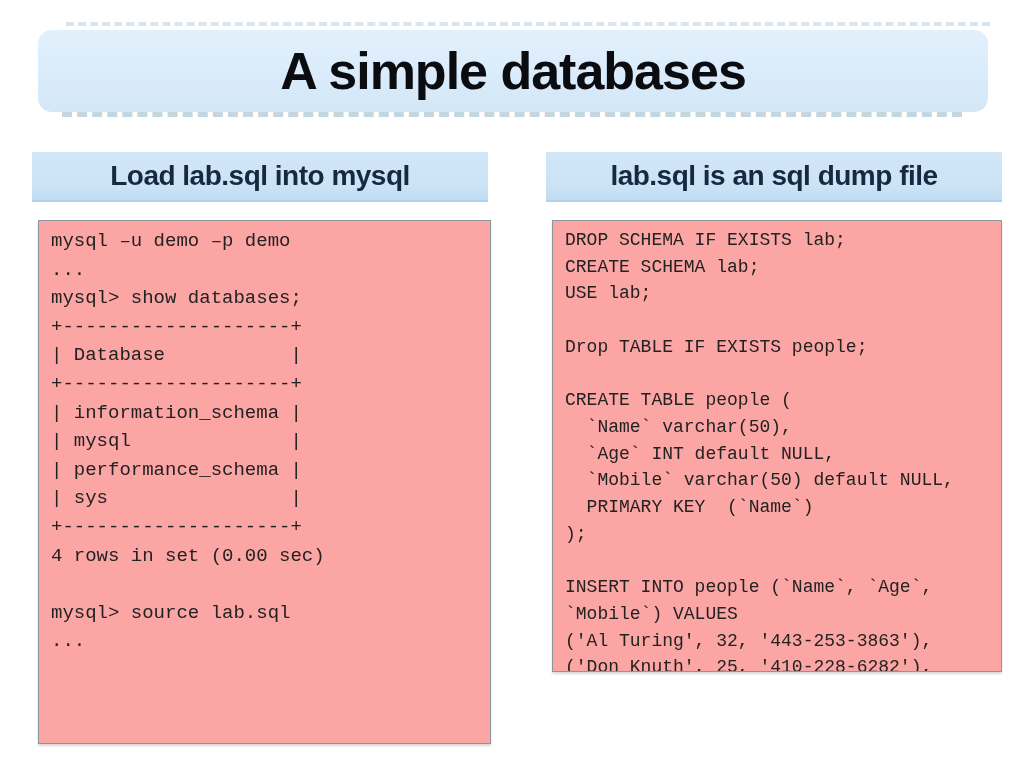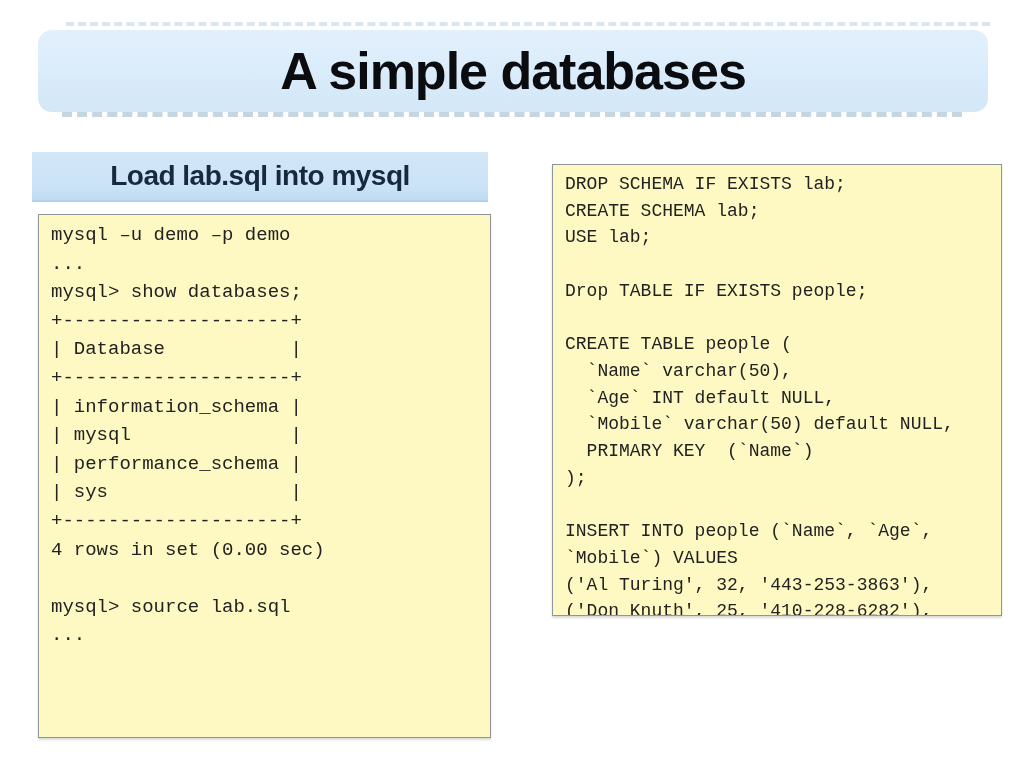--- a/index.html
+++ b/index.html
@@ -70,23 +70,23 @@
     align-items: center;
     justify-content: center;
   }
   .panel-heading span {
     font-size: 28px;
     font-weight: bold;
     color: #16293f;
     letter-spacing: -0.5px;
   }
   .code-box {
-    margin-top: 12px;
+    margin-top: 18px;
     margin-left: 6px;
-    background: #fef9c3;
+    background: #fca5a5;
     border: 1px solid #8f969b;
     box-shadow: 0 2px 2px rgba(0, 0, 0, 0.15);
     box-sizing: border-box;
     overflow: hidden;
   }
   .code-box pre {
     margin: 0;
     padding: 6px 4px 0 12px;
     font-family: "Liberation Mono", "DejaVu Sans Mono", monospace;
     color: #222222;
@@ -139,20 +139,23 @@
 | sys                |
 +--------------------+
 4 rows in set (0.00 sec)
 
 mysql&gt; source lab.sql
 ...</pre>
     </div>
   </div>
 
   <div class="column right">
+    <div class="panel-heading">
+      <span>lab.sql is an sql dump file</span>
+    </div>
     <div class="code-box right-code">
       <pre>DROP SCHEMA IF EXISTS lab;
 CREATE SCHEMA lab;
 USE lab;
 
 Drop TABLE IF EXISTS people;
 
 CREATE TABLE people (
   `Name` varchar(50),
   `Age` INT default NULL,

